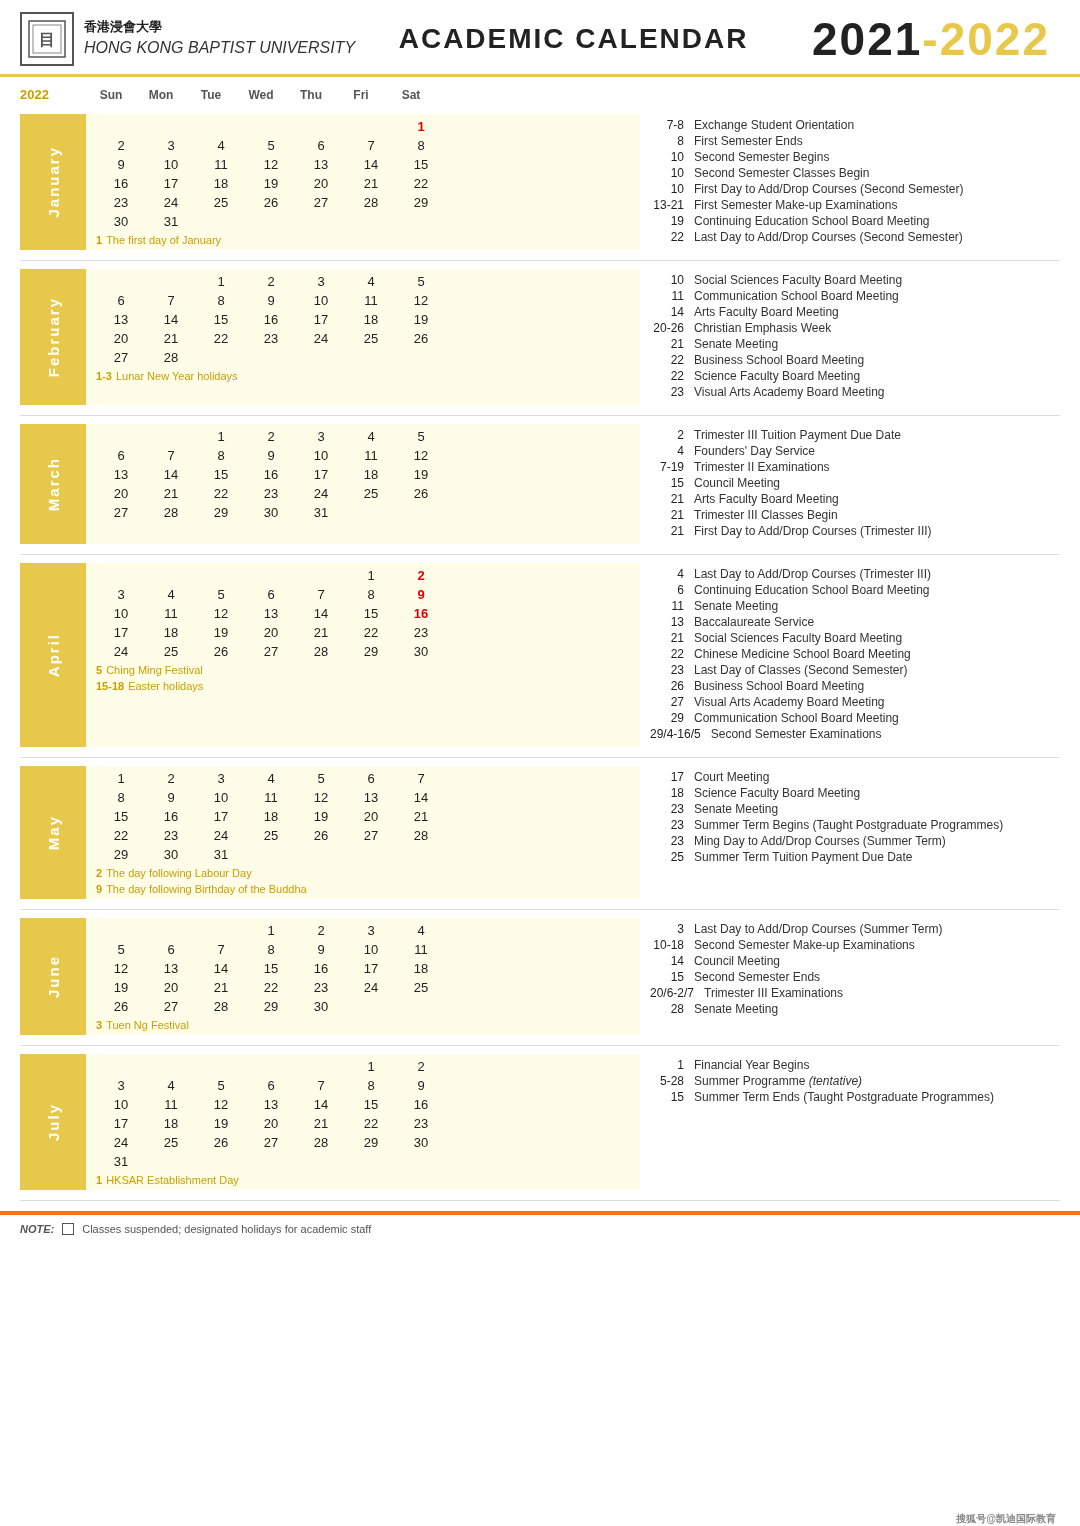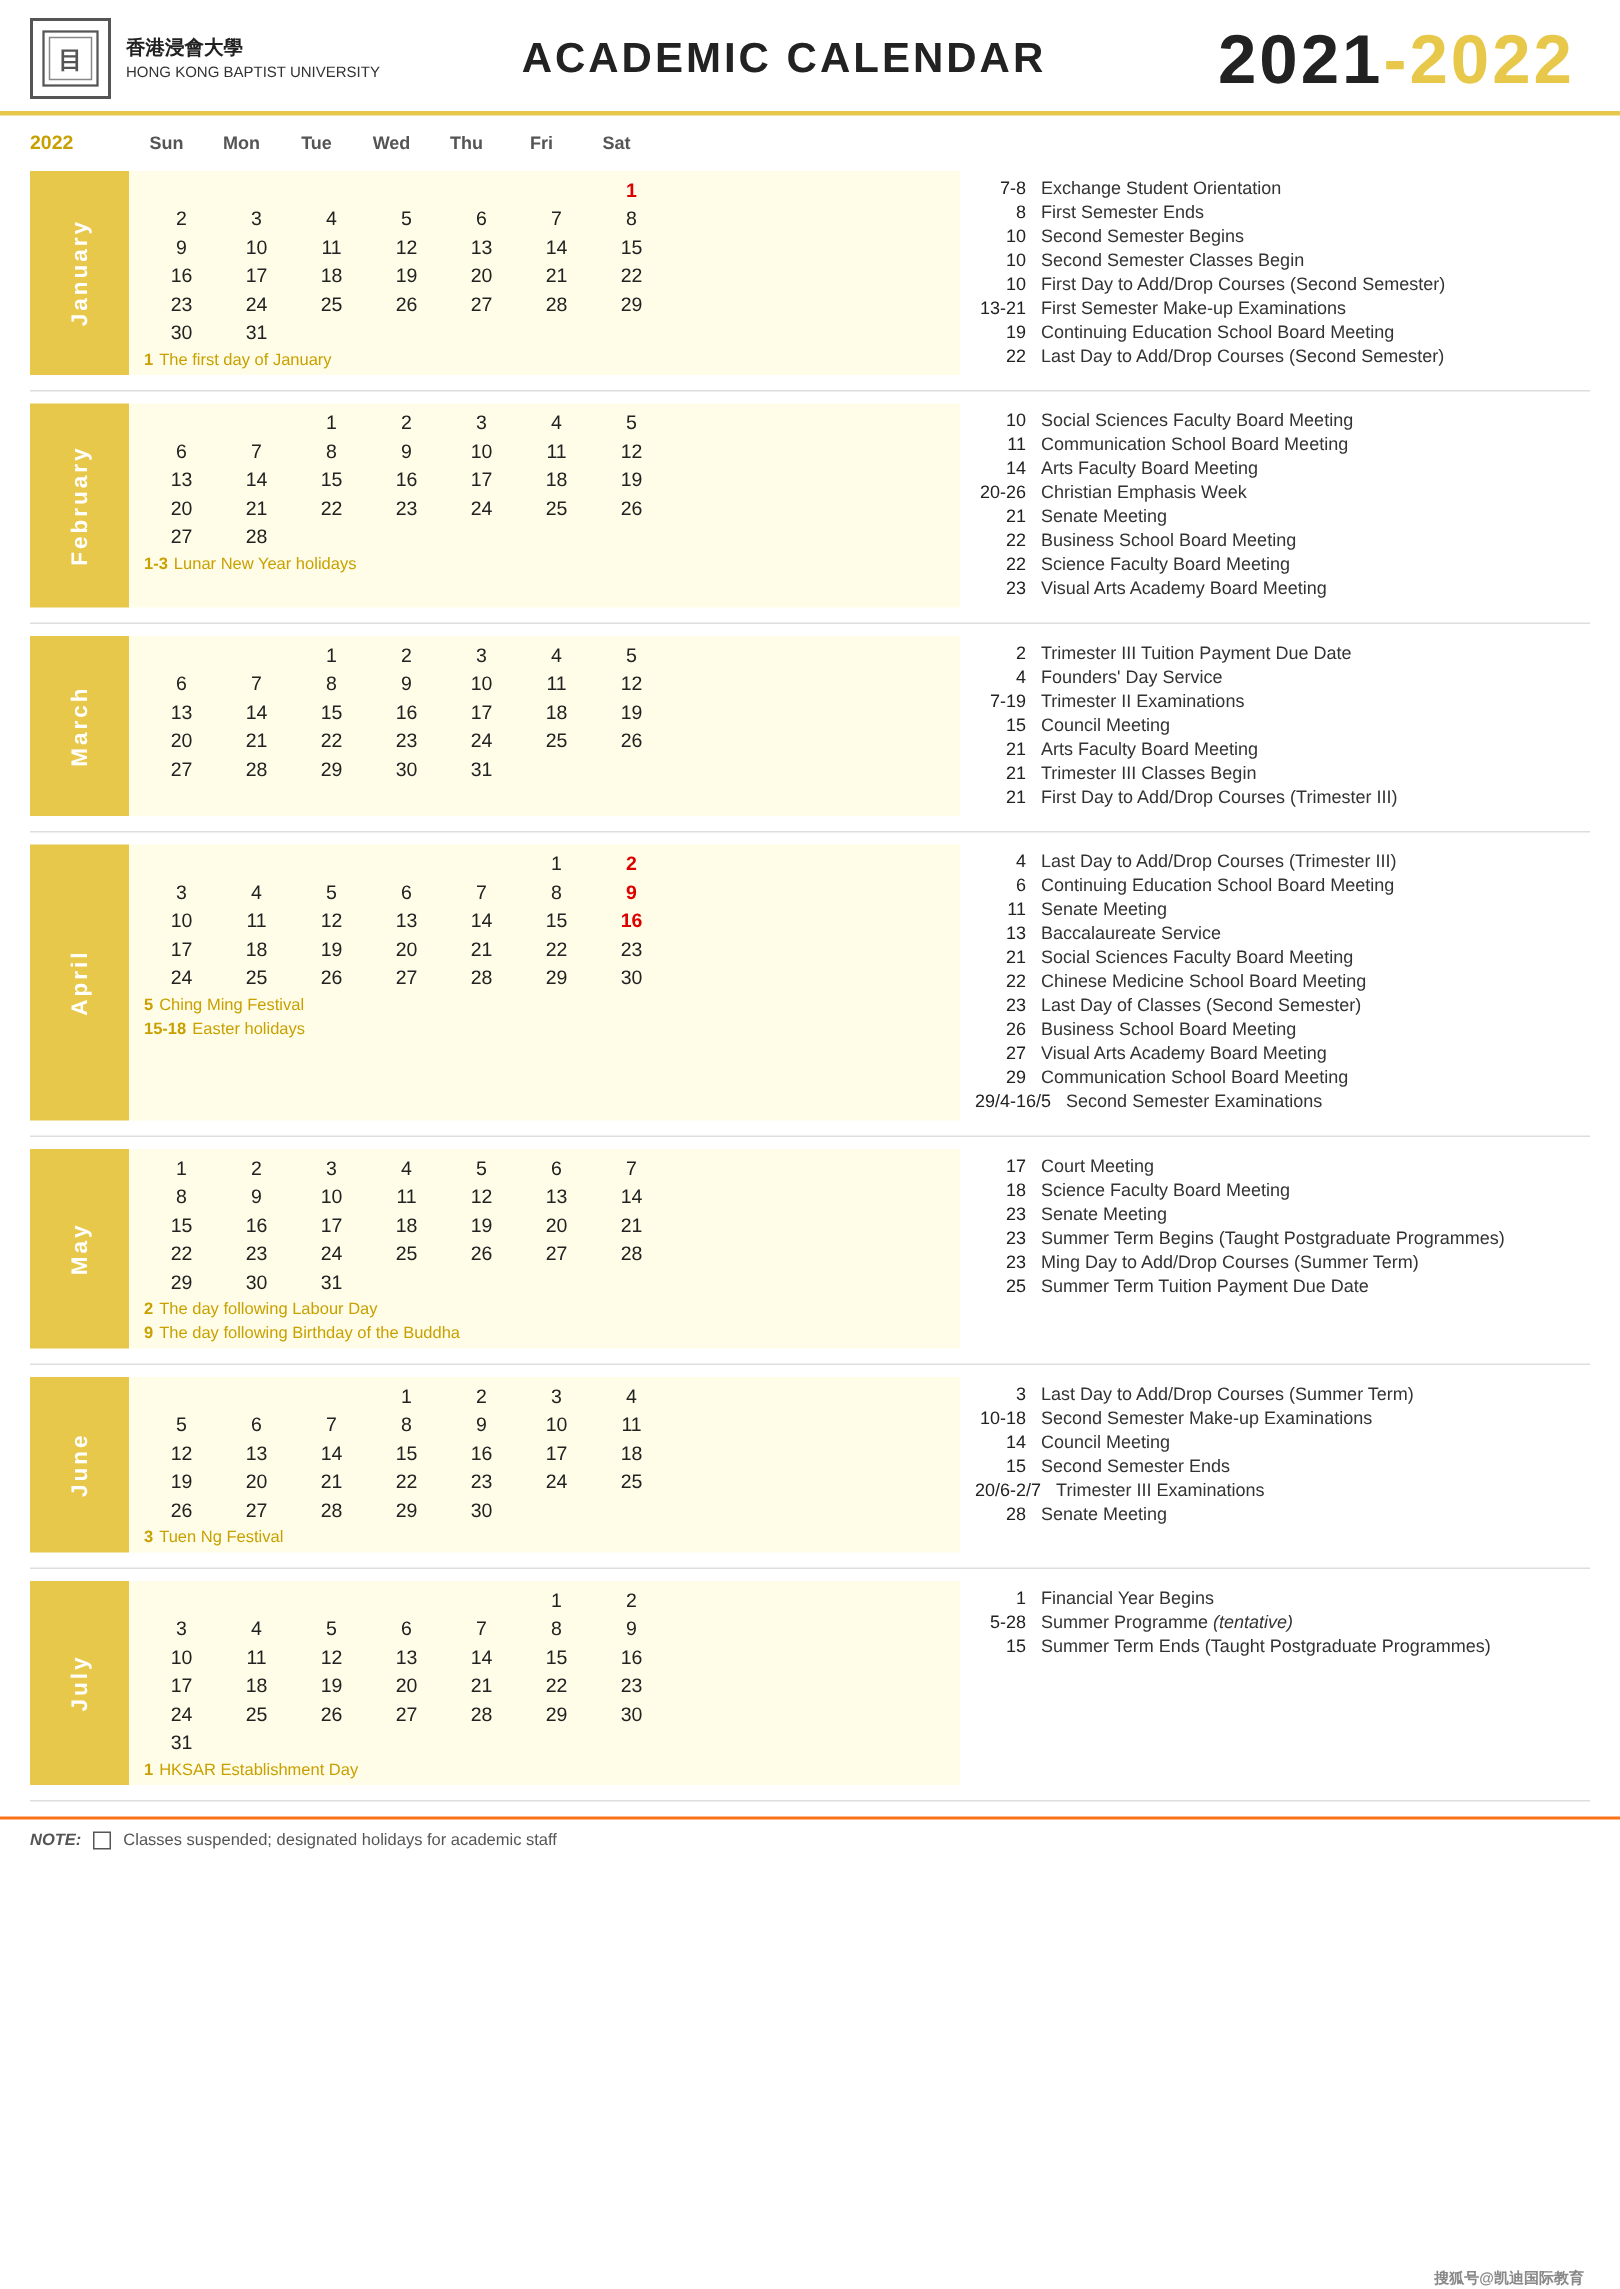--- a/index.html
+++ b/index.html
@@ -25,23 +25,24 @@
       height: 54px;
       border: 2px solid #555;
       display: flex;
       align-items: center;
       justify-content: center;
       margin-right: 10px;
       font-size: 22px;
       color: #444;
     }
     .uni-name {
-      font-size: 10px;
+      font-size: 16px;
       line-height: 1.5;
       color: #333;
+      font-style: italic;
     }
     .uni-name-cn { font-size: 13px; font-weight: bold; color: #222; }
     .header-title-area {
       flex: 1;
       text-align: center;
     }
     .header-title {
       font-size: 28px;
       font-weight: 900;
       letter-spacing: 2px;
@@ -144,21 +145,21 @@
       color: #222;
       font-weight: normal;
     }
     .event-text { color: #333; flex: 1; }
 
     
     .footer {
       padding: 8px 20px;
       font-size: 11px;
       color: #555;
-      border-top: 2px solid #f97316;
+      border-top: 4px solid #f97316;
       display: flex;
       align-items: center;
       gap: 8px;
     }
     .footer-box {
       width: 12px; height: 12px;
       border: 1.5px solid #555;
       display: inline-block;
     }
     .watermark {

